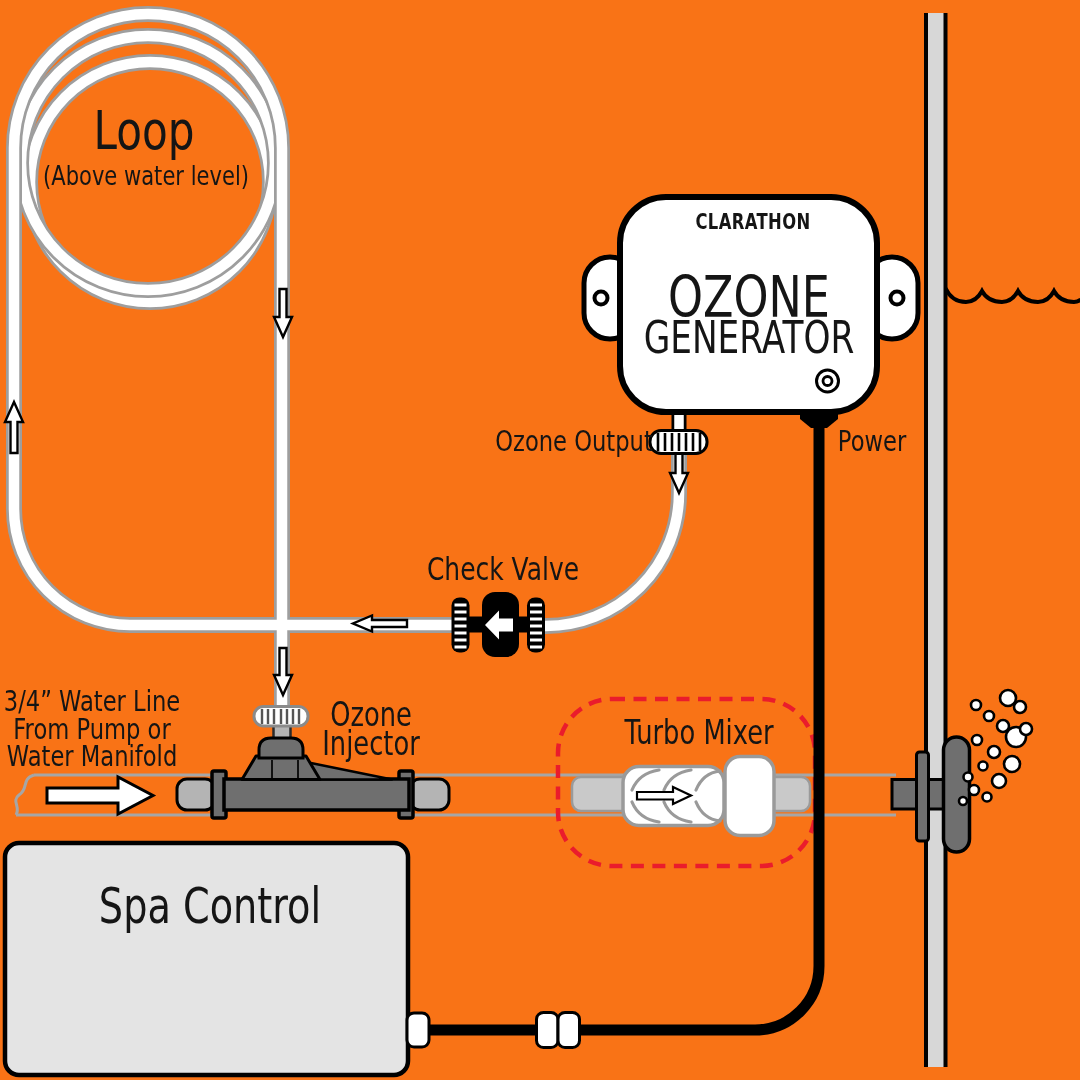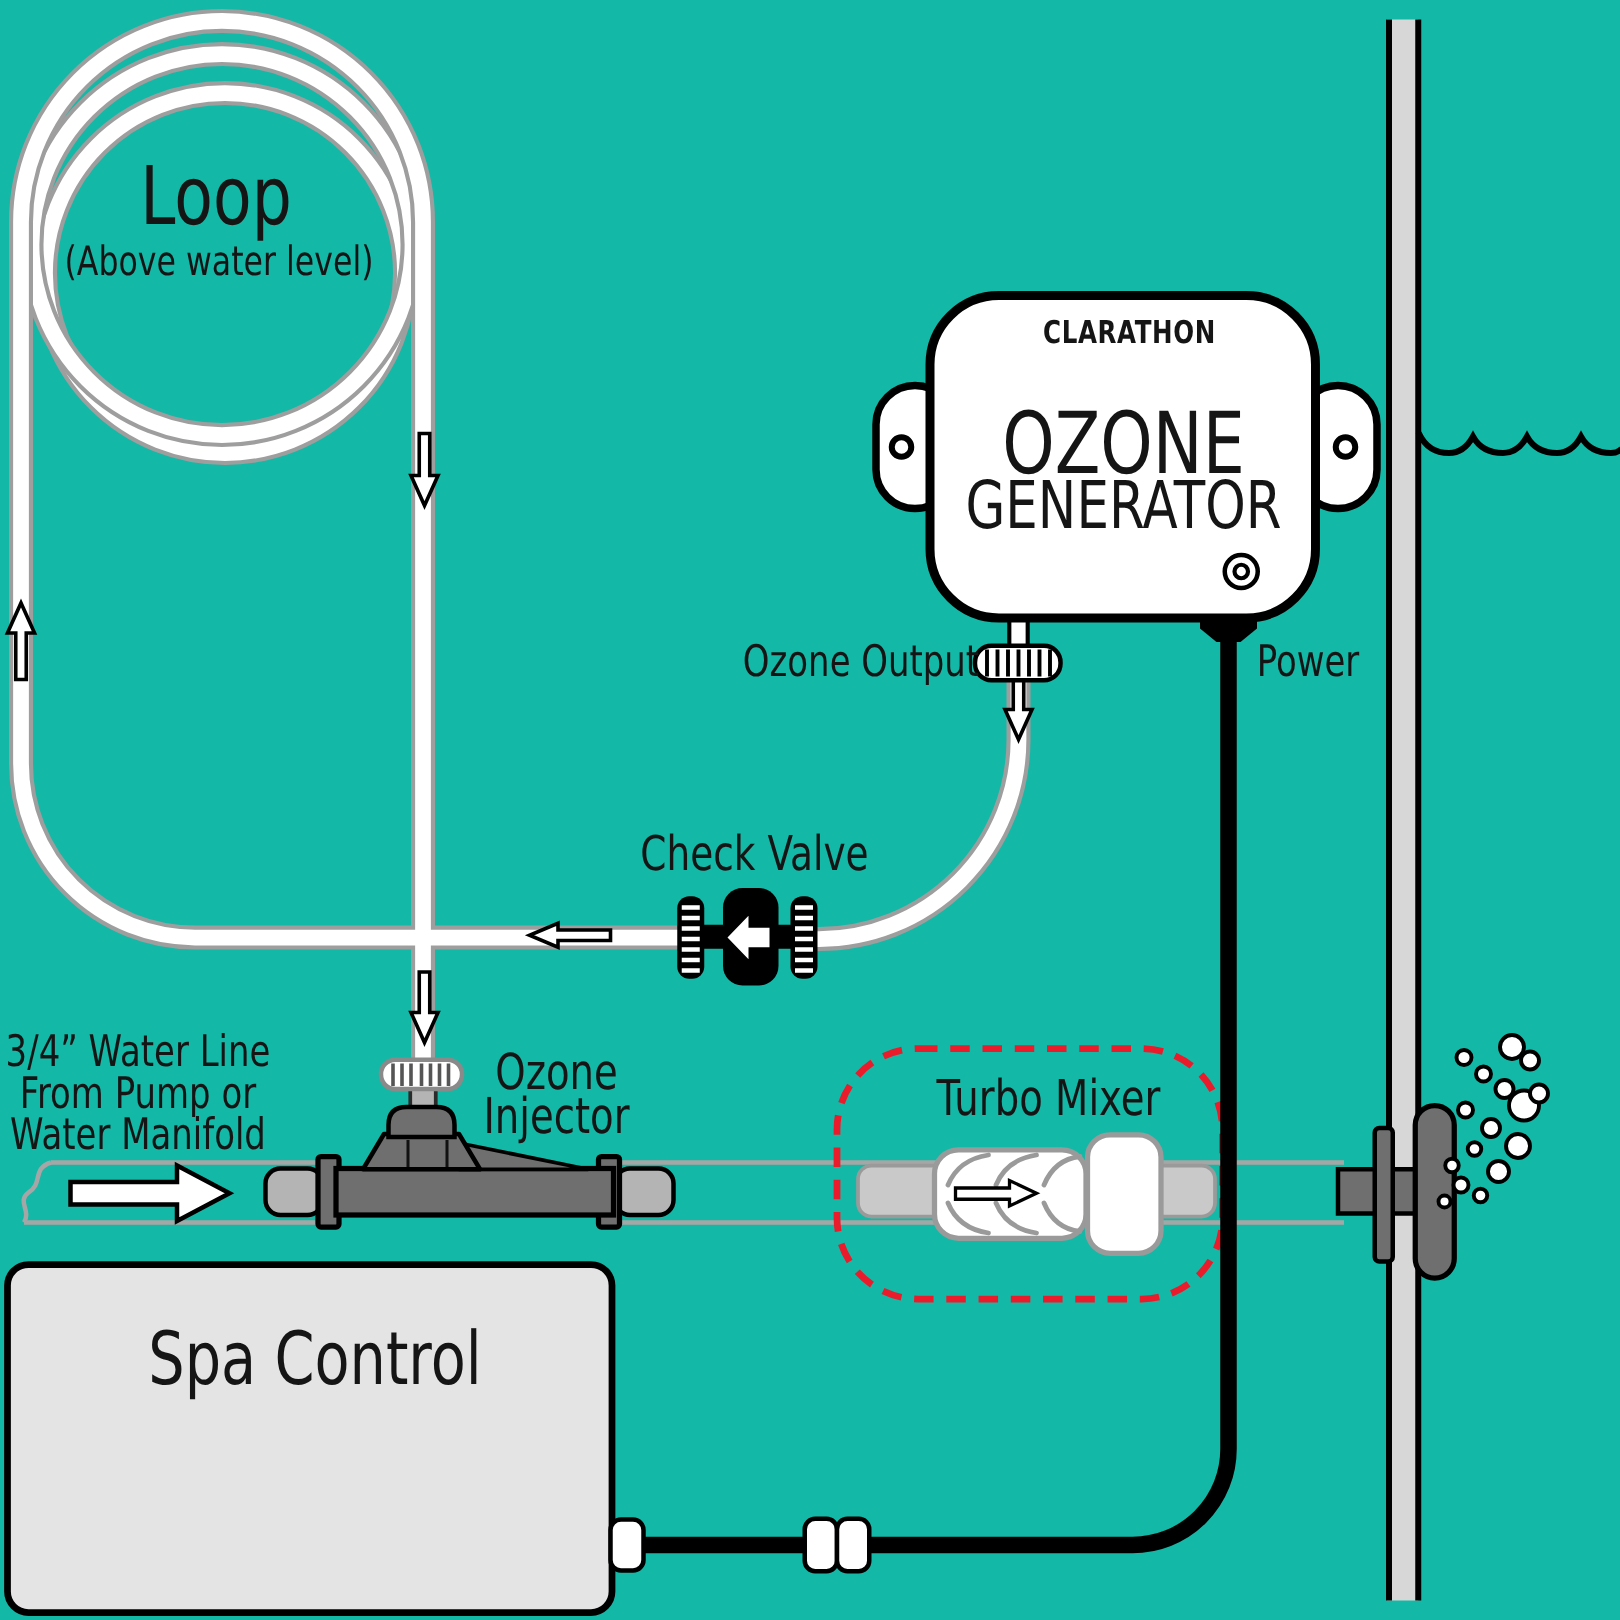--- a/index.html
+++ b/index.html
@@ -1,16 +1,16 @@
 <!DOCTYPE html>
 <html><head>
 <meta charset="utf-8">
 <style>
   html,body{margin:0;padding:0;background:#fff;}
-  .stage{position:relative;width:1080px;height:1080px;background:#14b8a6;overflow:hidden;
+  .stage{position:relative;width:1080px;height:1080px;background:#f97316;overflow:hidden;
          font-family:"DejaVu Sans","Liberation Sans",sans-serif;}
   .stage svg{position:absolute;left:0;top:0;}
   .lbl{position:absolute;white-space:nowrap;color:#151515;
        transform:translate(-50%,-50%) scaleX(0.78);text-align:center;line-height:1;}
   .lbl .ln{white-space:nowrap;}
 </style>
 </head>
 <body>
 
 <div class="stage">

